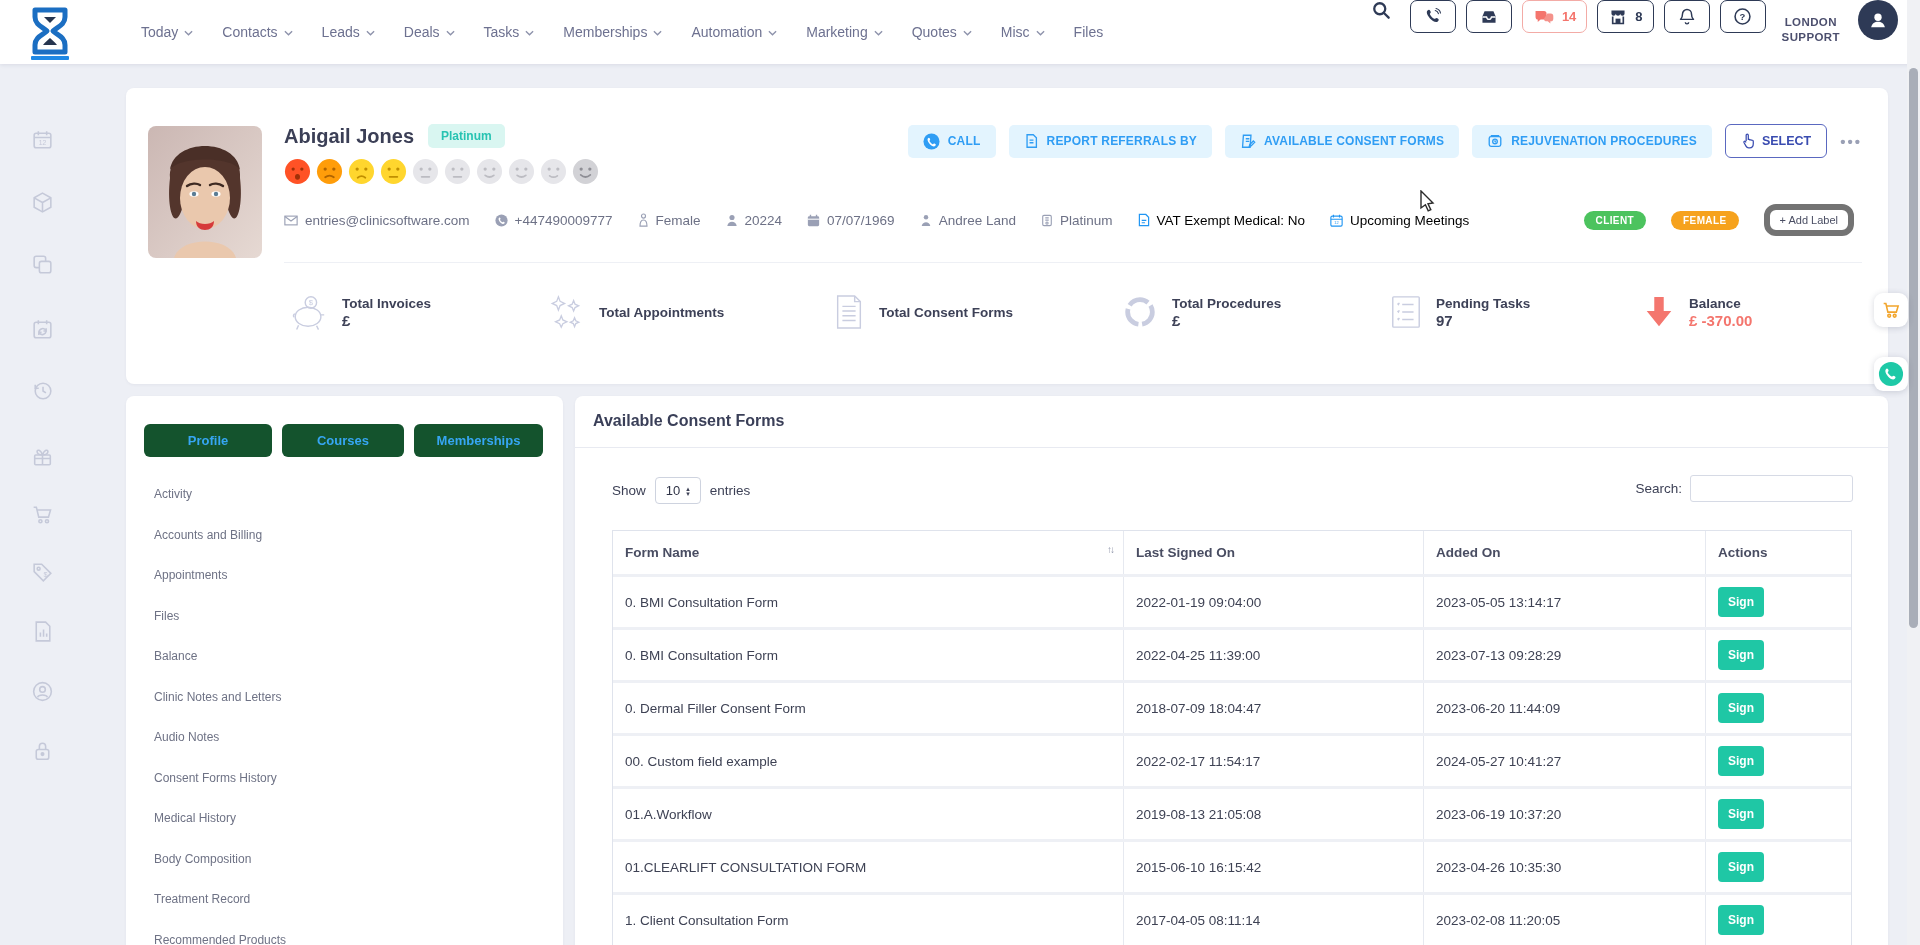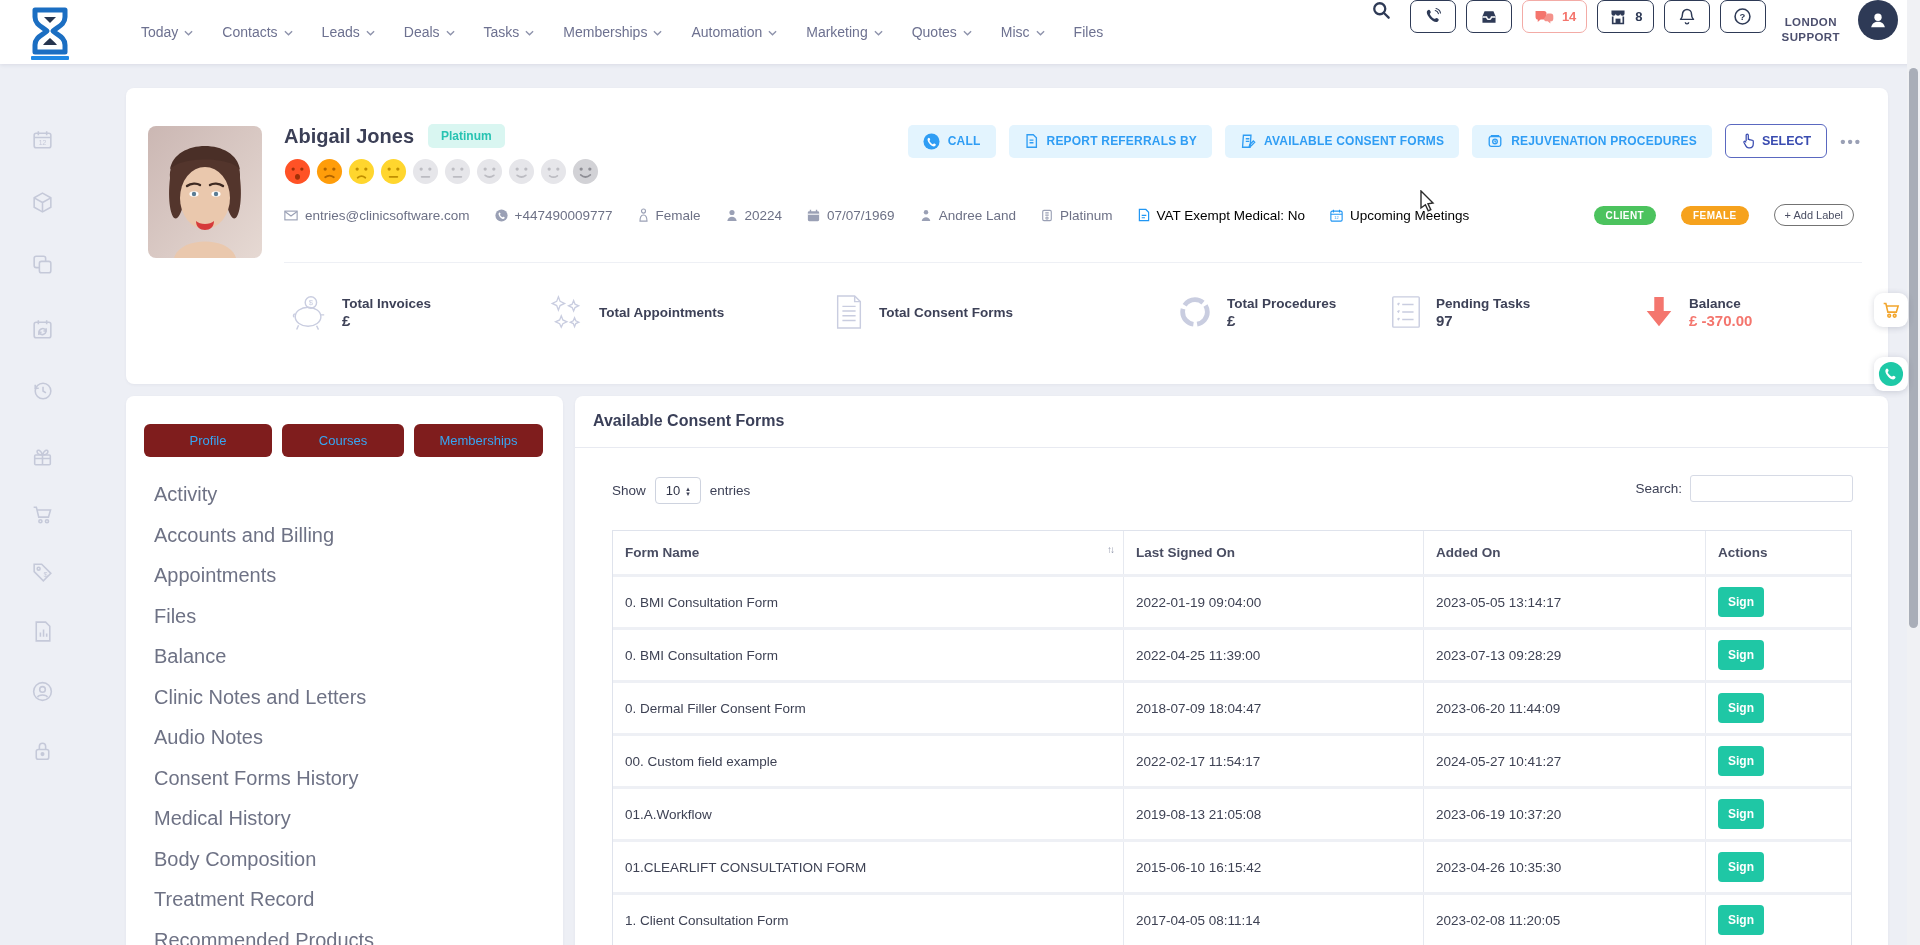--- a/index.html
+++ b/index.html
@@ -40,35 +40,35 @@
   .actions{position:absolute;top:36px;right:26px;display:flex;align-items:center;gap:13px;}
   .act{height:33px;background:#e3f4fe;color:#2f9df4;font-size:12px;font-weight:700;border:none;border-radius:5px;display:flex;align-items:center;gap:8px;padding:0 15px;letter-spacing:.2px;cursor:pointer;white-space:nowrap;}
   .select-btn{height:34px;background:#fff;border:1.6px solid #5a68c0;color:#3a4cb0;border-radius:6px;font-size:12.5px;font-weight:700;display:flex;align-items:center;gap:8px;padding:0 15px;cursor:pointer;}
   .more{color:#9aa0b5;font-size:15px;font-weight:700;letter-spacing:2px;cursor:pointer;}
   .contact{position:absolute;left:158px;right:34px;top:116px;display:flex;align-items:center;gap:25px;font-size:13.5px;color:#6d7186;}
   .c-item{display:flex;align-items:center;gap:7px;white-space:nowrap;}
   .c-link{color:#000000;cursor:pointer;}
   .pill{font-size:10px;font-weight:700;color:#fff;padding:4px 12px;border-radius:11px;letter-spacing:.4px;}
   .pill.client{background:#4cc35e;margin-left:auto;}
   .pill.female{background:#f6a21d;}
-  .add-label{border:1px solid #737373;color:#4a4e63;font-size:11px;border-radius:12px;padding:4px 10px;background:#fff;cursor:pointer;white-space:nowrap;}
+  .add-label{border:6px solid #737373;color:#4a4e63;font-size:11px;border-radius:12px;padding:4px 10px;background:#fff;cursor:pointer;white-space:nowrap;}
   .divider{position:absolute;left:158px;right:26px;top:174px;height:1px;background:#eef0f5;}
   .stat{position:absolute;top:198px;display:flex;align-items:center;gap:13px;height:52px;}
   .stat .lab{font-size:13.5px;color:#3d4157;font-weight:600;}
   .stat .val{font-size:15px;color:#3d4157;font-weight:600;margin-top:3px;min-height:10px;}
   .stat.balance .val{color:#f4756d;}
 
   
   .lp-tabs{position:absolute;left:18px;top:28px;display:flex;gap:10px;}
-  .lp-tab{height:33px;border-radius:6px;background:#7f1d1d;color:#36a6f3;font-size:13px;font-weight:400;display:flex;align-items:center;justify-content:center;cursor:pointer;}
+  .lp-tab{height:33px;border-radius:6px;background:#14532d;color:#36a6f3;font-size:13px;font-weight:700;display:flex;align-items:center;justify-content:center;cursor:pointer;}
   .lp-tab:nth-child(1){width:128px;}
   .lp-tab:nth-child(2){width:122px;}
   .lp-tab:nth-child(3){width:129px;}
   .lp-list{position:absolute;left:28px;top:86px;display:flex;flex-direction:column;gap:16.5px;}
-  .lp-item{font-size:20px;color:#6e7285;line-height:24px;cursor:pointer;}
+  .lp-item{font-size:12px;color:#6e7285;line-height:24px;cursor:pointer;}
 
   
   .rp-title{position:absolute;left:18px;top:16px;font-size:16px;font-weight:600;color:#3a3f58;}
   .rp-div{position:absolute;left:0;right:0;top:51px;height:1px;background:#e8eaf1;}
   .show-group{position:absolute;left:37px;top:81px;display:flex;align-items:center;gap:9px;font-size:13.5px;color:#3d4156;}
   .page-select{width:46px;height:27px;border:1px solid #ced3df;border-radius:4px;display:flex;align-items:center;justify-content:center;gap:6px;font-size:13px;color:#2f3346;background:#fff;cursor:pointer;}
   .spin{display:flex;flex-direction:column;font-size:7px;line-height:5px;color:#3d4156;}
   .search-group{position:absolute;right:35px;top:79px;display:flex;align-items:center;gap:8px;font-size:13.5px;color:#3d4156;}
   .search-input{width:163px;height:27px;border:1px solid #d6dae5;border-radius:3px;background:#fff;outline:none;padding:0 8px;font-size:13px;font-family:inherit;}
   .table{position:absolute;left:37px;top:134px;width:1240px;border:1px solid #dfe3ec;background:#fff;}
@@ -524,21 +524,21 @@
     <span><span class="lab">Total Appointments</span><br><span class="val"></span></span>
   </div>
   <div class="stat" style="left:706px">
     <svg width="34" height="38" viewBox="0 0 36 40" fill="none" stroke="#c9cde0" stroke-width="1.5">
         <path d="M6 3h18l6 6v28H6z"></path>
         <path d="M24 3v6h6"></path>
         <path d="M11 14h14M11 19h14M11 24h14M11 29h14"></path>
       </svg>
     <span><span class="lab">Total Consent Forms</span><br><span class="val"></span></span>
   </div>
-  <div class="stat" style="left:1050px">
+  <div class="stat" style="left:995px">
     <svg width="38" height="38" viewBox="0 0 40 40" fill="none" stroke="#c9cde0" stroke-width="5">
         <circle cx="20" cy="20" r="13" stroke-dasharray="18 4 22 4 22 4"></circle>
       </svg>
     <span><span class="lab">Total Procedures</span><br><span class="val">£</span></span>
   </div>
   <div class="stat" style="left:1263px">
     <svg width="34" height="36" viewBox="0 0 36 38" fill="none" stroke="#c9cde0" stroke-width="1.5">
         <rect x="4" y="3" width="28" height="32" rx="1"></rect>
         <path d="M14 11h12M14 19h12M14 27h12"></path>
         <path d="M9 10l1 1 .9-1.8M9 18l1 1 .9-1.8M9 26l1 1 .9-1.8"></path>

